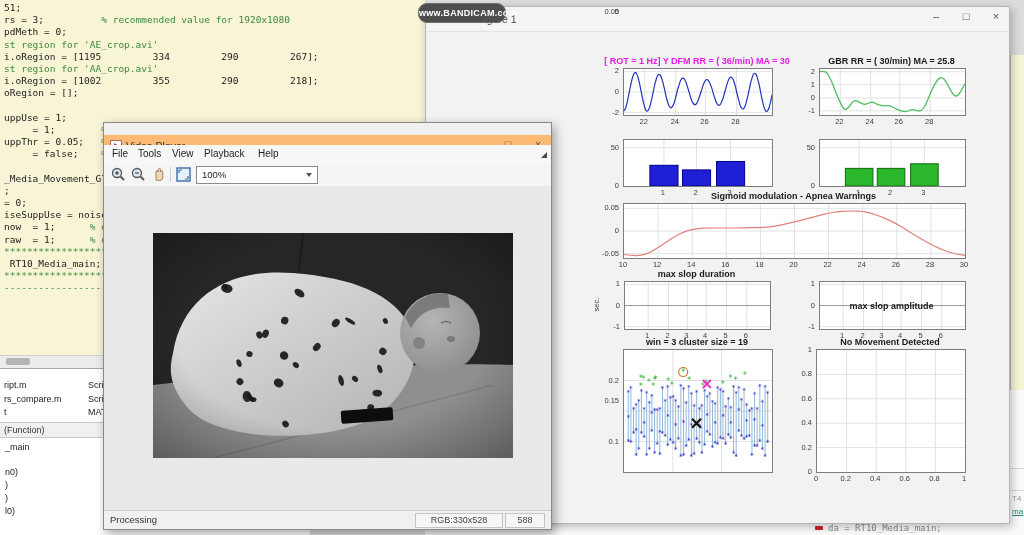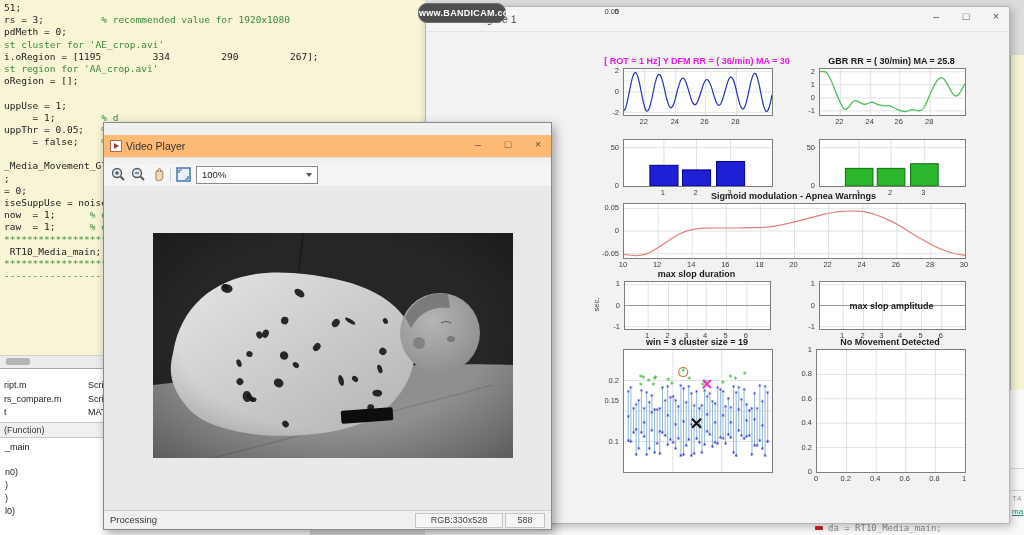--- a/index.html
+++ b/index.html
@@ -66,23 +66,24 @@
 </head>
 <body>
 
 <div id="screen">
 
   <div id="editor">
     <div id="code">
         <div class="code-line"><span class="k">51;</span></div>
         <div class="code-line"><span class="k">rs = 3;</span><span class="c">          % recommended value for 1920x1080</span></div>
         <div class="code-line"><span class="k">pdMeth = 0;</span></div>
-        <div class="code-line"><span class="c">st cluster for 'AE_crop.avi'</span></div>
+        <div class="code-line"><span class="c">st region for 'AE_crop.avi'</span></div>
         <div class="code-line"><span class="k">i.oRegion = [1195         334         290         267];</span></div>
         <div class="code-line"><span class="c">st region for 'AA_crop.avi'</span></div>
+        <div class="code-line"><span class="k">i.oRegion = [1002         355         290         218];</span></div>
         <div class="code-line"><span class="k">oRegion = [];</span></div>
         <div class="code-line"></div>
         <div class="code-line"><span class="k">uppUse = 1;</span></div>
         <div class="code-line"><span class="k">     = 1;</span><span class="c">        % d</span></div>
         <div class="code-line"><span class="k">uppThr = 0.05;</span><span class="c">   % </span></div>
         <div class="code-line"><span class="k">     = false;</span><span class="c">    % </span></div>
         <div class="code-line"></div>
         <div class="code-line"><span class="k">_Media_Movement_Glo</span></div>
         <div class="code-line"><span class="k">;</span></div>
         <div class="code-line"><span class="k">= 0;</span></div>
@@ -551,20 +552,28 @@
         <rect x="0.5" y="0.5" width="11" height="11" fill="#fff" stroke="#b06a5a"></rect>
         <path d="M4,3 L9,6 L4,9 Z" fill="#a63d2f"></path>
       </svg>
       <div id="vp-title">Video Player</div>
       <div class="win-btns">
         <span>–</span>
         <span>□</span>
         <span>×</span>
       </div>
     </div>
+    <div id="vp-menubar">
+      <span class="menu-item" style="left:8px">File</span>
+      <span class="menu-item" style="left:34px">Tools</span>
+      <span class="menu-item" style="left:68px">View</span>
+      <span class="menu-item" style="left:100px">Playback</span>
+      <span class="menu-item" style="left:154px">Help</span>
+      <div id="vp-menucorner"></div>
+    </div>
     <div id="vp-toolbar">
       <svg class="tb-icon" style="left:6px" width="17" height="17">
         <circle cx="7" cy="7" r="4.5" fill="#dce9f5" stroke="#555" stroke-width="1.3"></circle>
         <line x1="10.5" y1="10.5" x2="14" y2="14" stroke="#555" stroke-width="1.8"></line>
         <line x1="7" y1="5" x2="7" y2="9" stroke="#333" stroke-width="1"></line>
         <line x1="5" y1="7" x2="9" y2="7" stroke="#333" stroke-width="1"></line>
       </svg>
       <svg class="tb-icon" style="left:26px" width="17" height="17">
         <circle cx="7" cy="7" r="4.5" fill="#dce9f5" stroke="#555" stroke-width="1.3"></circle>
         <line x1="10.5" y1="10.5" x2="14" y2="14" stroke="#555" stroke-width="1.8"></line>

